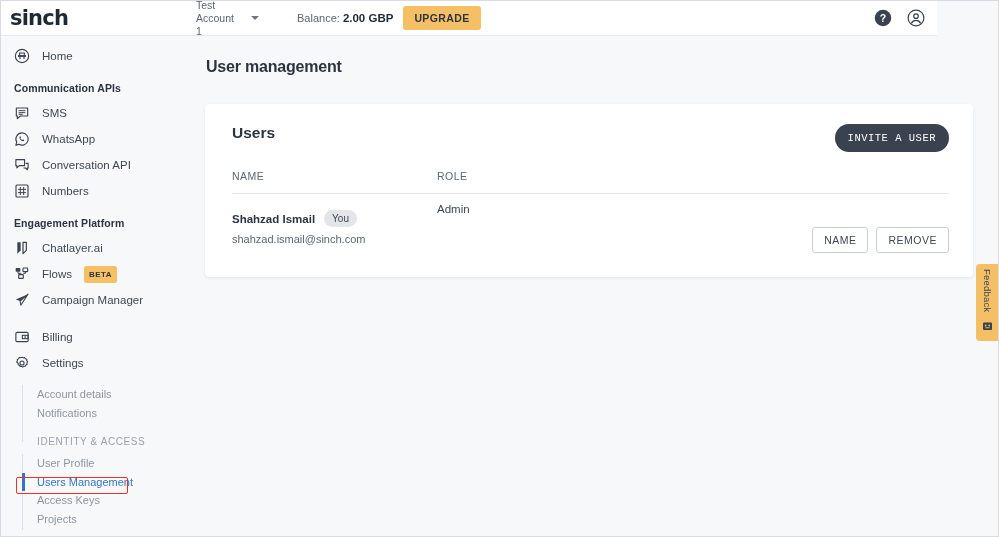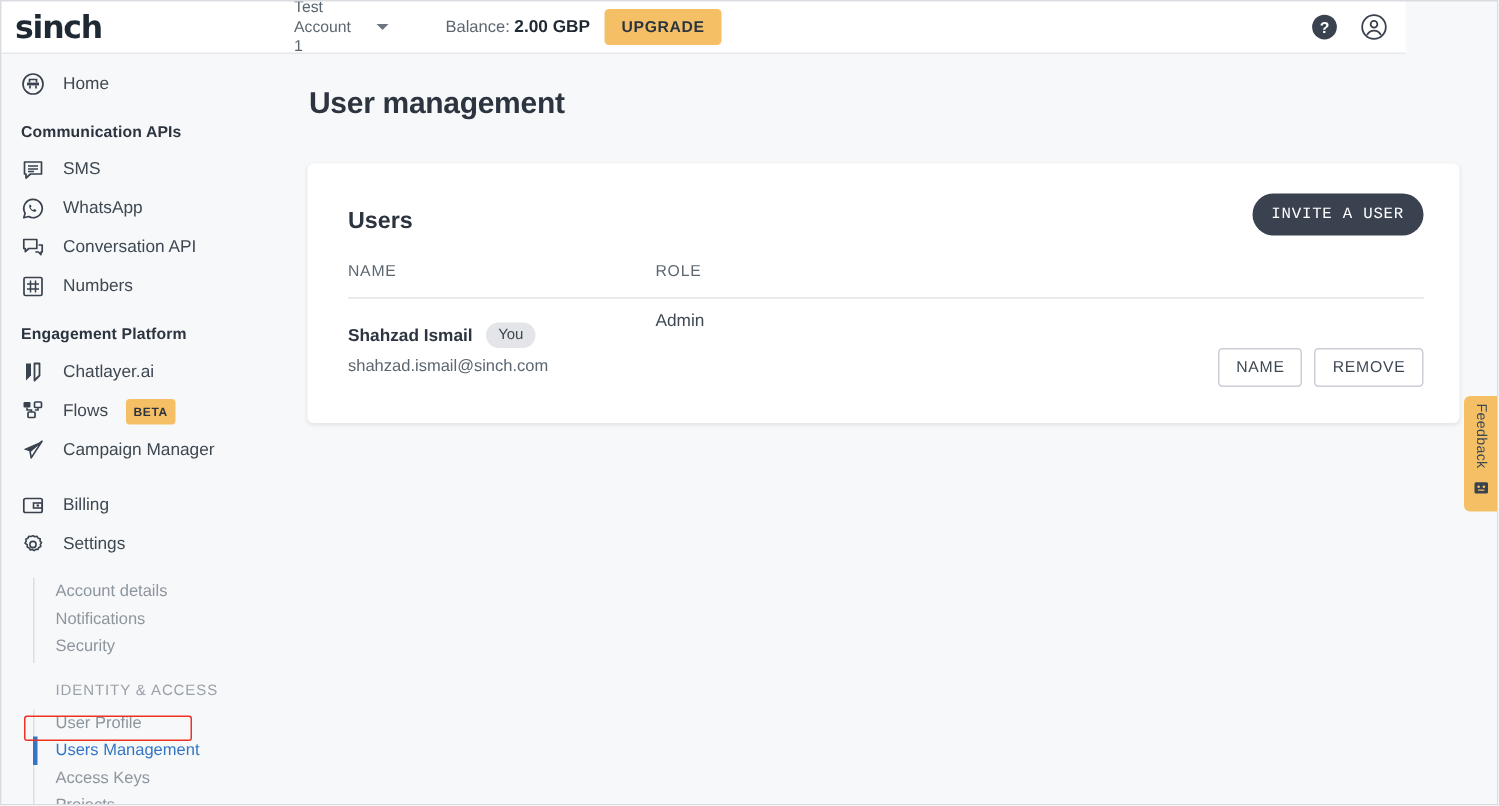--- a/index.html
+++ b/index.html
@@ -132,35 +132,35 @@
   }
 
   
   .main {
     position: absolute; top: 35px; left: 196px;
     width: 801px; height: 500px;
     background: #f7f8f9;
     overflow: hidden;
   }
   .page-title {
-    font-size: 20px; font-weight: bold;
+    font-size: 16px; font-weight: bold;
     color: #2c3440;
     padding: 22px 0 0 9px;
     letter-spacing: -0.2px;
   }
   .card {
     margin: 28px 25px 0 8px;
     background: #ffffff;
     border-radius: 4px;
     box-shadow: 0 1px 3px rgba(30,40,50,0.10);
     padding: 20px 24px 24px 27px;
     position: relative;
   }
   .card-head {
-    display: flex; align-items: flex-end;
+    display: flex; align-items: flex-start;
     justify-content: space-between;
   }
   .card-title {
     font-size: 15.5px; font-weight: bold;
     color: #2c3440;
   }
   .btn-primary {
     background: #39424e; color: #ffffff;
     font-size: 10.5px; letter-spacing: 0.5px;
     padding: 8px 13px;
@@ -373,23 +373,20 @@
       <span class="lbl">Settings</span>
     </div>
 
     <div class="subnav">
       <div class="subnav-rule" style="top:0; height:57px;"></div>
       <div class="sub-item">
         <span>Account details</span>
       </div>
       <div class="sub-item">
         <span>Notifications</span>
-      </div>
-      <div class="sub-item">
-        <span>Security</span>
       </div>
 
       <div class="sub-head">IDENTITY &amp; ACCESS</div>
 
       <div style="position:relative;">
         <div class="subnav-rule" style="left:0; top:0; height:76px;"></div>
         <div class="sub-item">
           <span>User Profile</span>
         </div>
         <div class="sub-item active">

